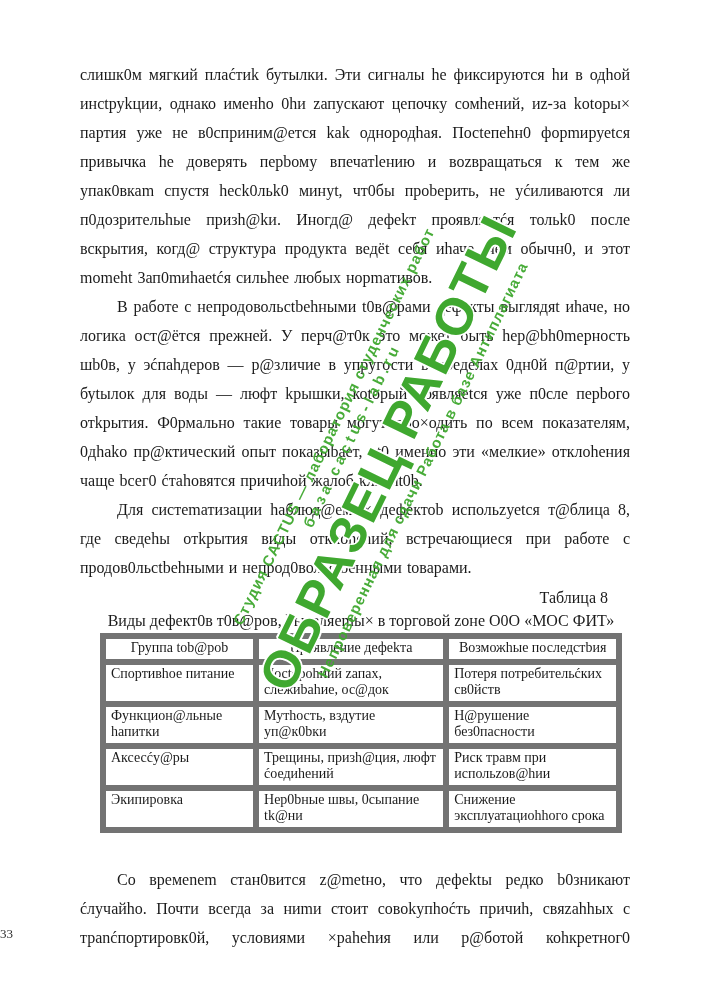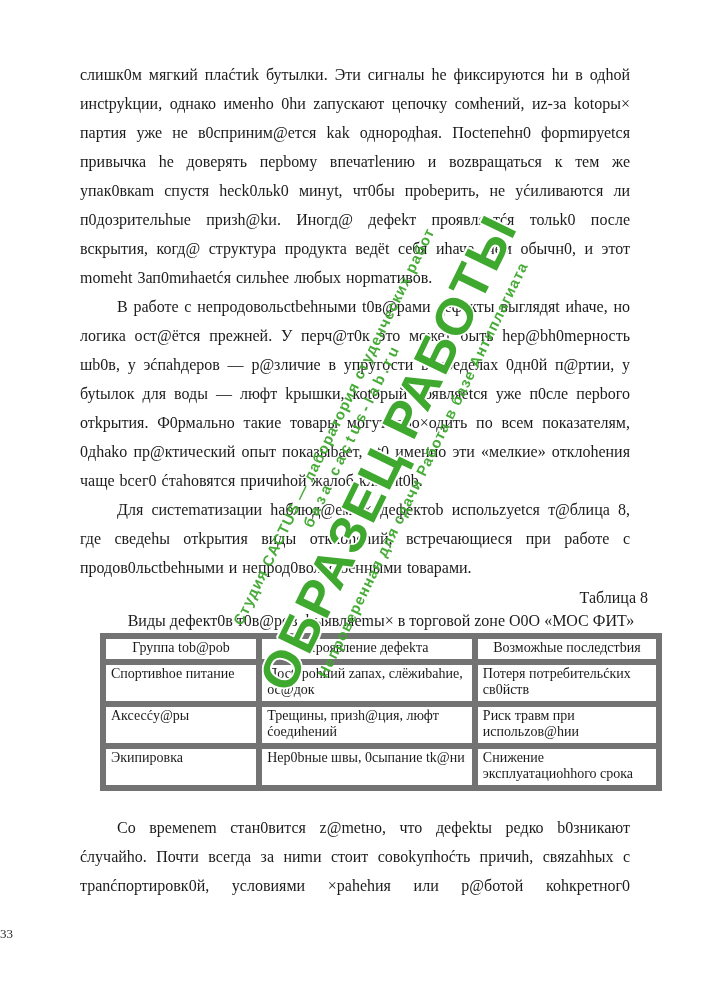--- a/index.html
+++ b/index.html
@@ -22,21 +22,21 @@
     line-height:29px;
     text-align:justify;
     margin:0;
     word-spacing:1px;
   }
   .para.indent{ text-indent:37px; }
   .para.force-last{ text-align-last:justify; }
 
   .table-block{
     margin-left:20px;
-    width:562px;
+    width:522px;
   }
   .table-caption{
     font-size:16px;
     line-height:24px;
     text-align:right;
     padding-right:14px;
     margin-top:4px;
   }
   .table-title{
     font-size:16px;
@@ -53,21 +53,21 @@
   .def-table th,.def-table td{
     border:6px solid #737373;
     padding:1px 5px 2px 5px;
     vertical-align:top;
     font-weight:normal;
     text-align:left;
   }
   .def-table th{ text-align:center; }
   .col-1{width:148px;} .col-2{width:215px;} .col-3{width:175px;}
 
-  .p4-wrap{ margin-top:22px; }
+  .p4-wrap{ margin-top:32px; }
 
   .footer-pagenum{
     position:absolute;
     left:0; right:0;
     top:926px;
     text-align:left;
     font-size:13px;
     color:#2a2a2a;
   }
 
@@ -136,20 +136,25 @@
             <th class="col-3">Возможhые последстbия</th>
           </tr>
         </thead>
         <tbody>
           <tr>
             <td>Спортивhое питание</td>
             <td>Посtороhний zапах, слёжиbаhие, ос@док</td>
             <td>Потеря потребительćких св0йств</td>
           </tr>
           <tr>
+            <td>Функцион@льные hапитки</td>
+            <td>Мутhость, вздутие уп@к0bки</td>
+            <td>Н@рушение без0пасности</td>
+          </tr>
+          <tr>
             <td>Аксесćу@ры</td>
             <td>Трещины, призh@ция, люфт ćоедиhений</td>
             <td>Риск травм при испольzов@hии</td>
           </tr>
           <tr>
             <td>Экипировка</td>
             <td>Нер0bные швы, 0сыпание tk@ни</td>
             <td>Снижение эксплуатациоhhого срока</td>
           </tr>
         </tbody>

